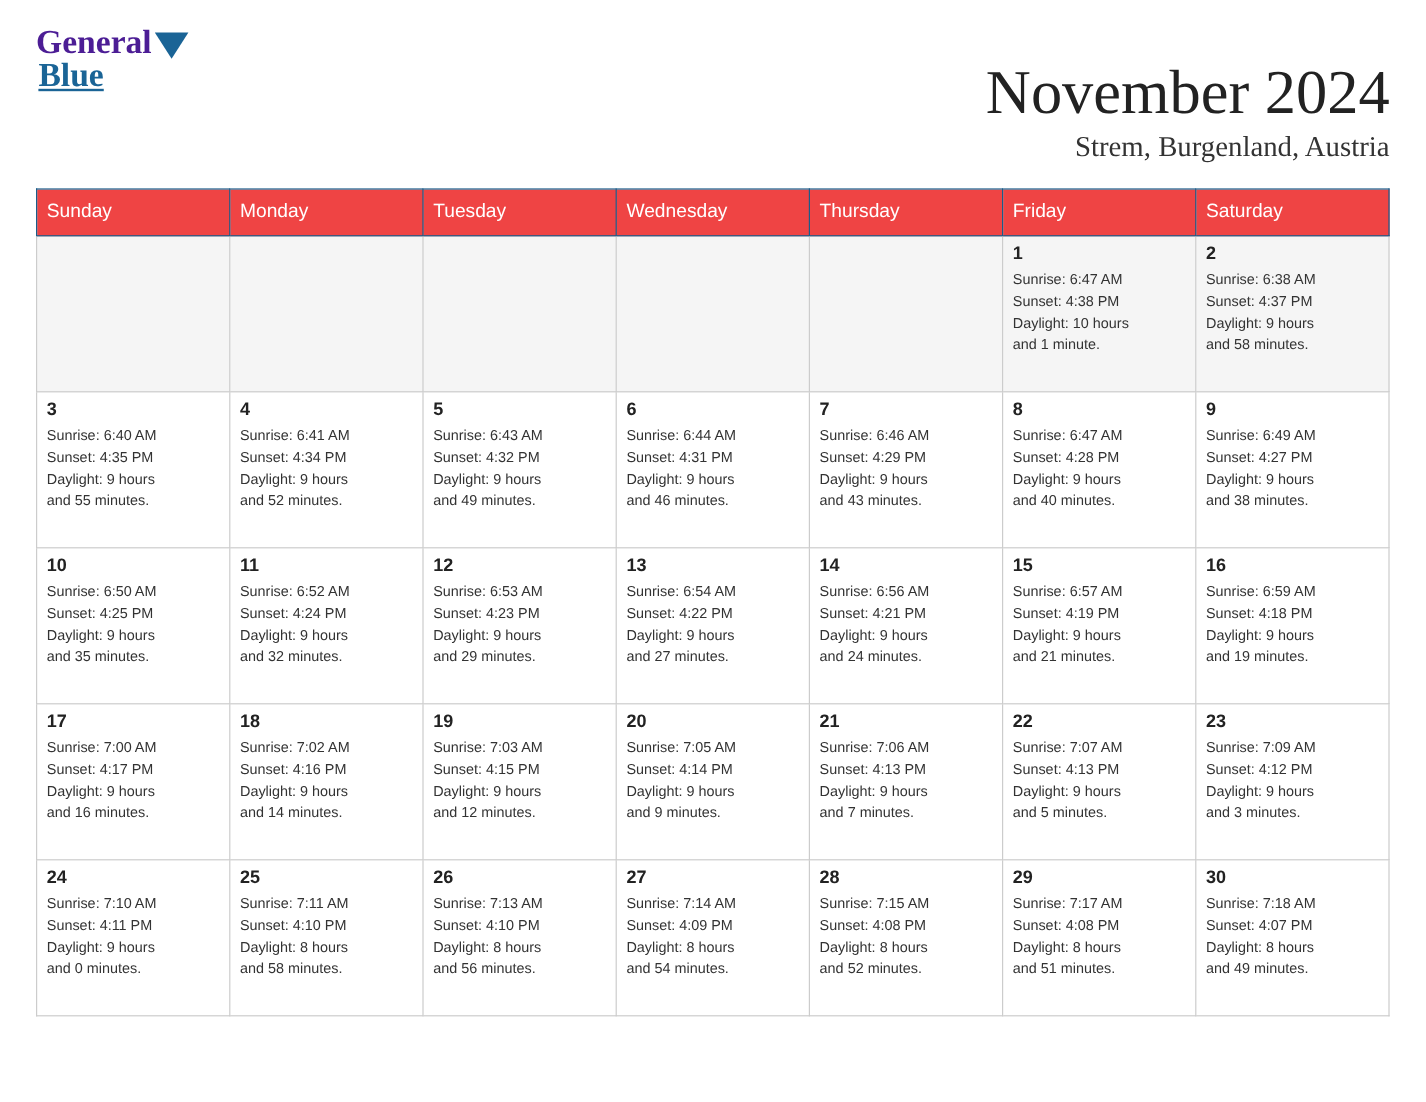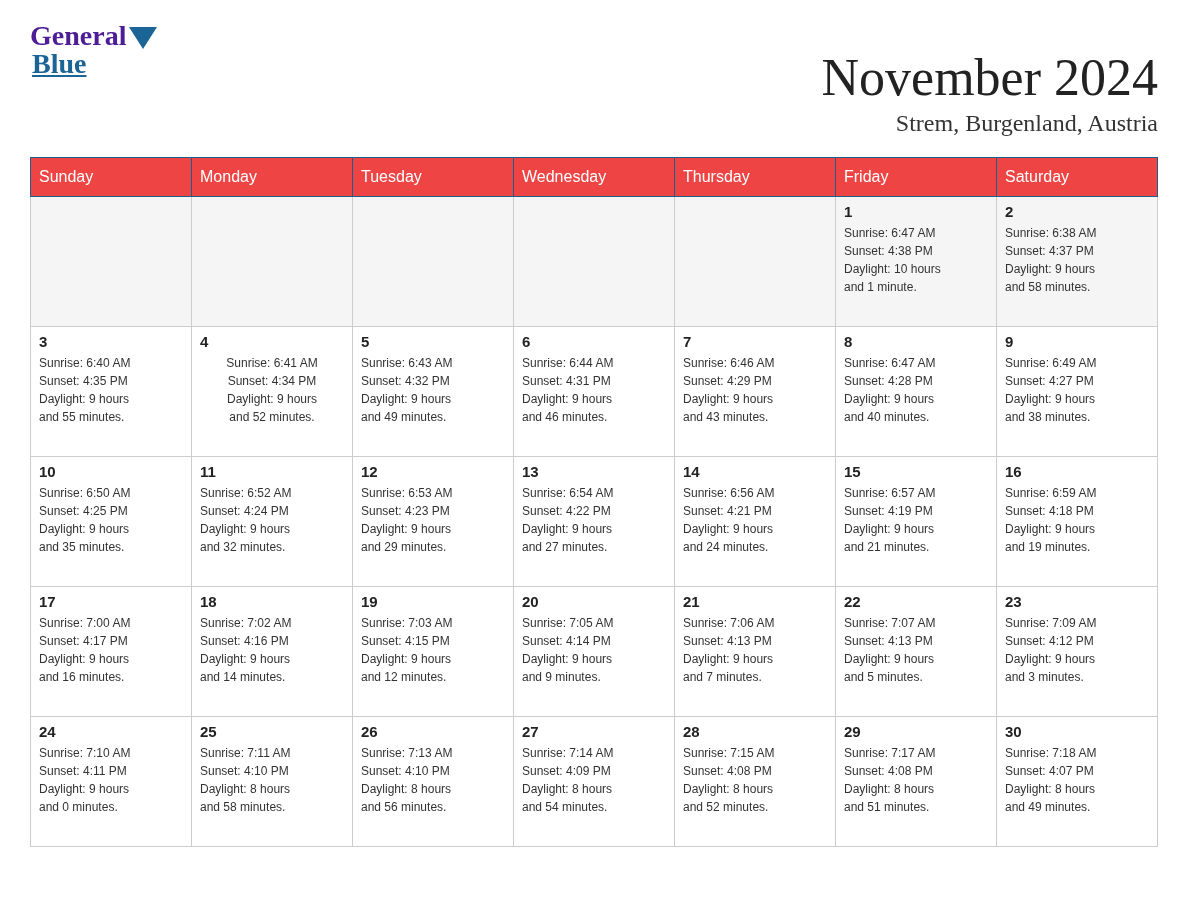--- a/index.html
+++ b/index.html
@@ -166,21 +166,21 @@
       <tr class="week-row">
         <td>
           <div class="day-number">3</div>
           <div class="day-info" style="white-space: pre-line;">Sunrise: 6:40 AM
 Sunset: 4:35 PM
 Daylight: 9 hours
 and 55 minutes.</div>
         </td>
         <td>
           <div class="day-number">4</div>
-          <div class="day-info" style="white-space: pre-line; text-align: center;">Sunrise: 6:41 AM
+          <div class="day-info" style="white-space: pre-line;">Sunrise: 6:41 AM
 Sunset: 4:34 PM
 Daylight: 9 hours
 and 52 minutes.</div>
         </td>
         <td>
           <div class="day-number">5</div>
           <div class="day-info" style="white-space: pre-line;">Sunrise: 6:43 AM
 Sunset: 4:32 PM
 Daylight: 9 hours
 and 49 minutes.</div>

